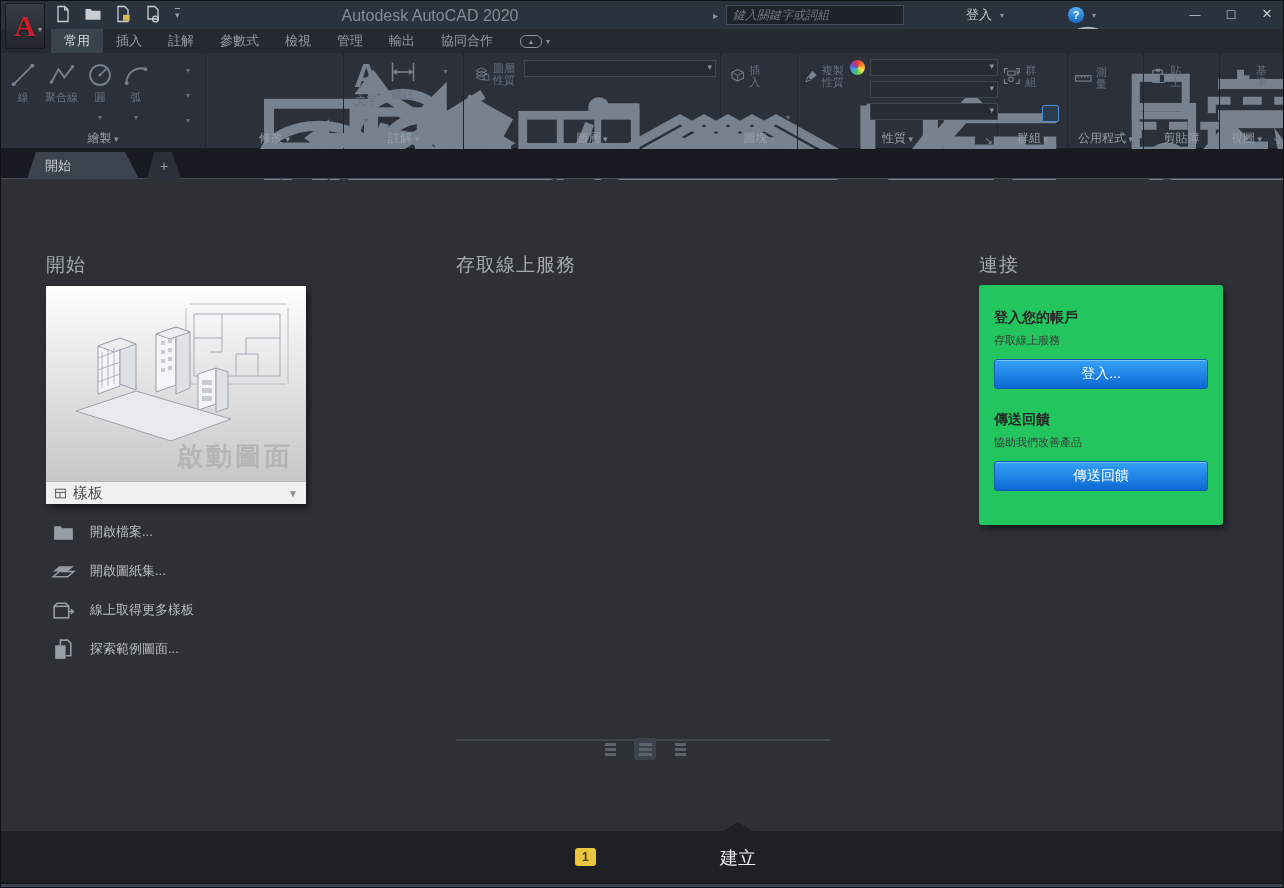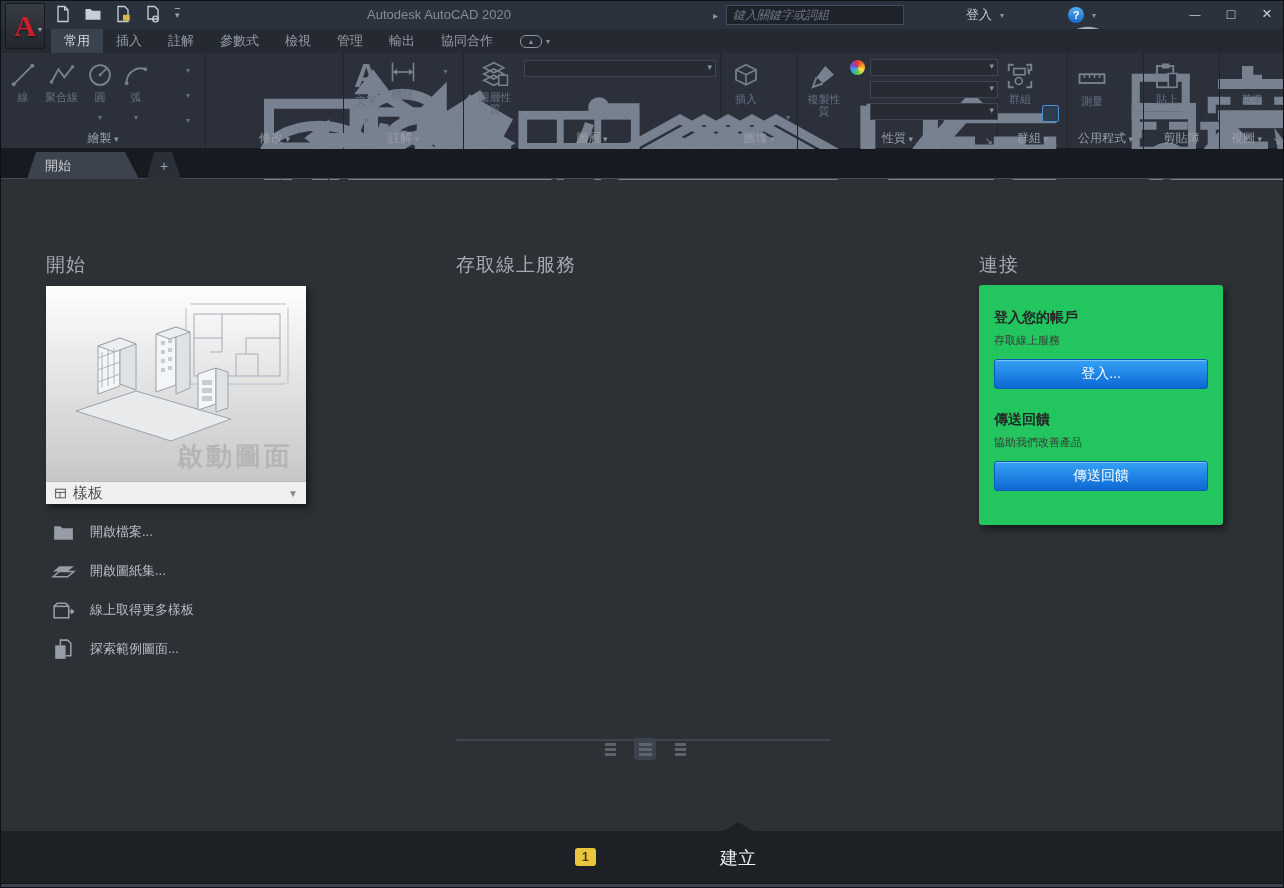--- a/index.html
+++ b/index.html
@@ -10,21 +10,21 @@
   
   .titlebar { position:absolute; left:0; top:0; width:1284px; height:28px; background:#2a323d; }
   .app-logo { position:absolute; left:4px; top:2px; width:40px; height:46px; background:linear-gradient(#383d45,#23262c); border:1px solid #15181d; border-radius:2px; z-index:20; display:flex; align-items:center; justify-content:center; cursor:default; }
   .app-logo .a { color:#c6202c; font-size:30px; font-weight:bold; font-family:"Liberation Serif","DejaVu Serif",serif; text-shadow:0 1px 2px rgba(0,0,0,.6); }
   .app-logo .lg-caret { position:absolute; right:2px; bottom:14px; color:#9aa1ab; font-size:8px; }
   .lg-caret::after{ content:"▾"; }
   .qat { position:absolute; left:52px; top:3px; display:flex; align-items:center; gap:10px; }
   .qat .ic { width:20px; height:20px; color:#c9cdd3; }
   .qat-dd { color:#9aa1ab; font-size:9px; border-top:1px solid #9aa1ab; padding-top:1px; margin-left:2px; }
   .qat-dd::after { content:"▾"; }
-  .tb-title { position:absolute; left:298px; top:6px; width:280px; text-align:center; color:#848c96; font-size:13px; white-space:nowrap; }
+  .tb-title { position:absolute; left:289px; top:6px; width:280px; text-align:center; color:#848c96; font-size:16px; white-space:nowrap; }
   .tb-right { position:absolute; left:712px; top:4px; display:flex; align-items:center; gap:8px; }
   .srch-expand { color:#8b93a0; font-size:10px; }
   .srch-expand::after{ content:"▸"; }
   .searchbox { width:178px; height:20px; background:#1d222b; border:1px solid #454c58; color:#d0d4da; font-size:12px; padding:0 6px; font-style:italic; }
   .searchbox::placeholder { color:#707883; font-style:italic; }
   .tb-ic { width:18px; height:18px; color:#aab1bb; }
   .signin-label { color:#c3c8cf; font-size:13px; margin-left:2px; }
   .dd-caret { color:#8b93a0; font-size:8px; }
   .dd-caret::after { content:"▾"; }
   .help-circle { width:16px; height:16px; border-radius:50%; background:linear-gradient(#55aef0,#1567c8); color:#fff; font-size:11px; font-weight:bold; display:flex; align-items:center; justify-content:center; }
@@ -62,21 +62,21 @@
 
   .p-draw-tools { position:absolute; left:8px; top:8px; display:flex; gap:8px; }
   .p-draw-mini { position:absolute; left:168px; top:6px; display:flex; flex-direction:column; gap:7px; }
   .mini-row { display:flex; align-items:center; }
 
   .mod-grid { position:absolute; left:10px; top:6px; display:grid; grid-template-columns:repeat(4,30px); grid-auto-rows:24px; justify-items:center; align-items:center; }
 
   .p-anno { position:absolute; left:10px; top:5px; display:flex; gap:10px; }
   .bigA { font-size:34px; color:#78818f; line-height:34px; font-weight:bold; }
 
-  .big-btn { display:flex; flex-direction:column; align-items:center; gap:2px; }
+  .big-btn { display:flex; flex-direction:row; align-items:center; gap:2px; }
   .big-btn .ic { width:30px; height:30px; color:#78818f; }
   .big-btn .blabel { font-size:11px; color:#667082; text-align:center; line-height:12px; }
 
   .layer-combo { position:absolute; left:60px; top:7px; width:192px; }
   .layer-minis { position:absolute; left:62px; top:32px; display:grid; grid-template-columns:repeat(5,24px); grid-auto-rows:22px; justify-items:center; align-items:center; }
 
   .props-rows { position:absolute; left:52px; top:6px; display:flex; flex-direction:column; gap:5px; }
   .props-row { display:flex; align-items:center; gap:5px; }
   .props-row .combo { width:128px; }
   .colorwheel { width:15px; height:15px; border-radius:50%; background:conic-gradient(#e33,#ee8b2c,#ffe24a,#51c94f,#3aa7e8,#7b46c9,#e33); }

